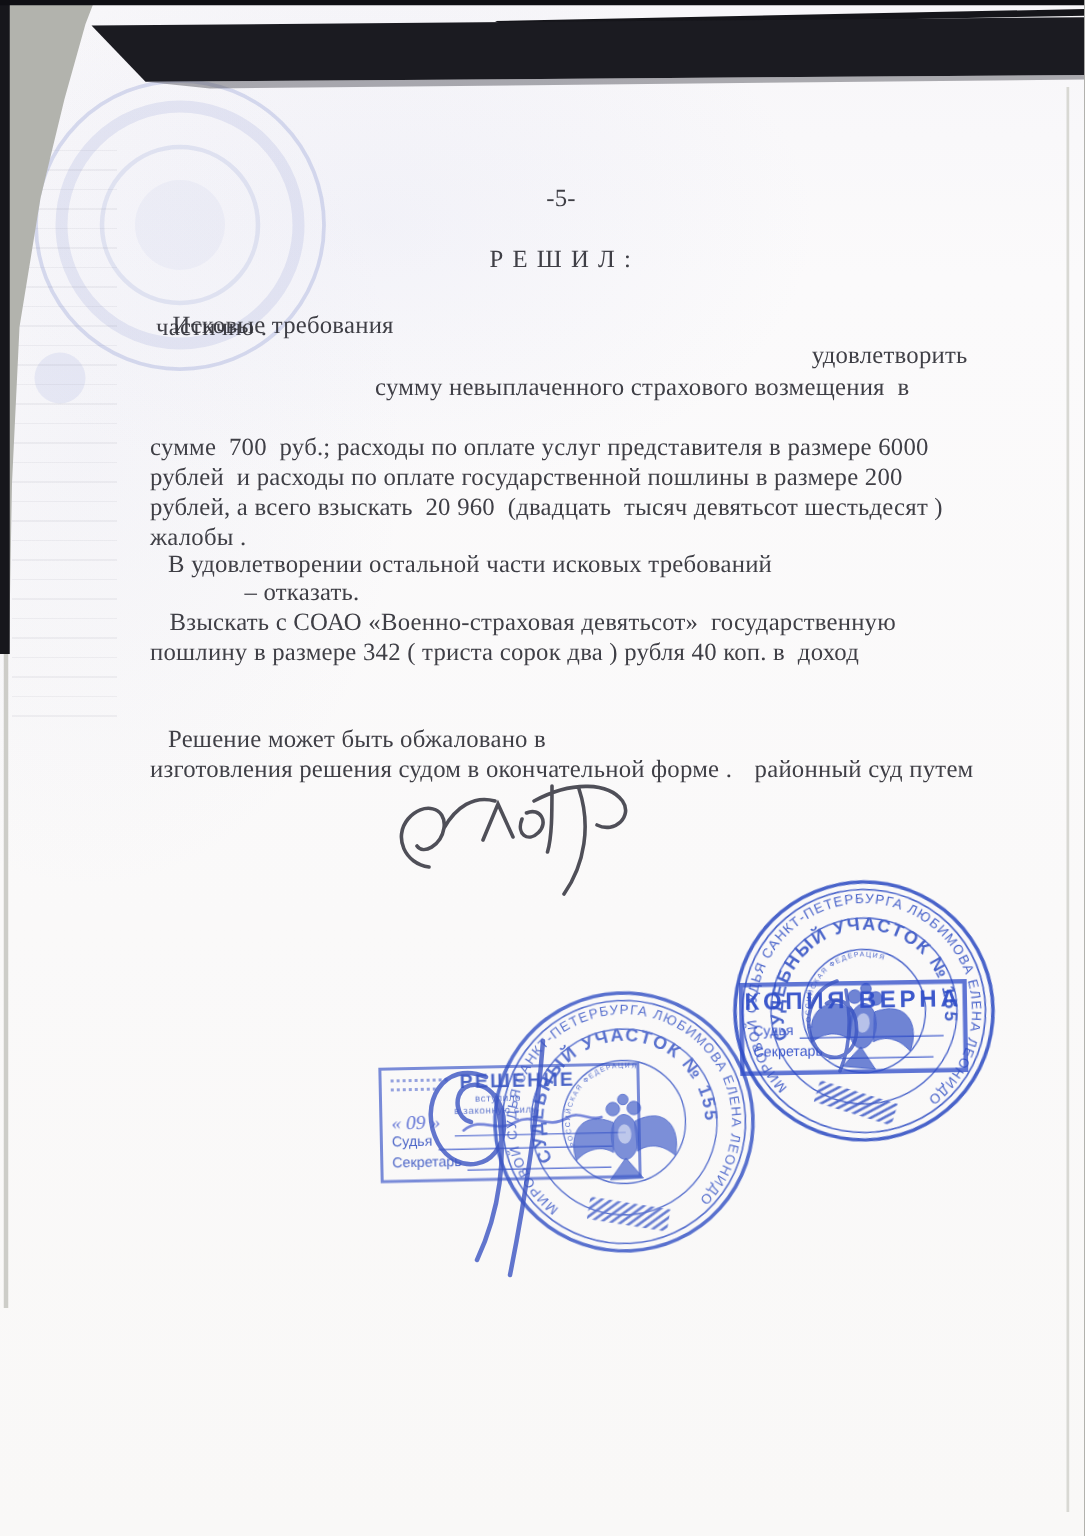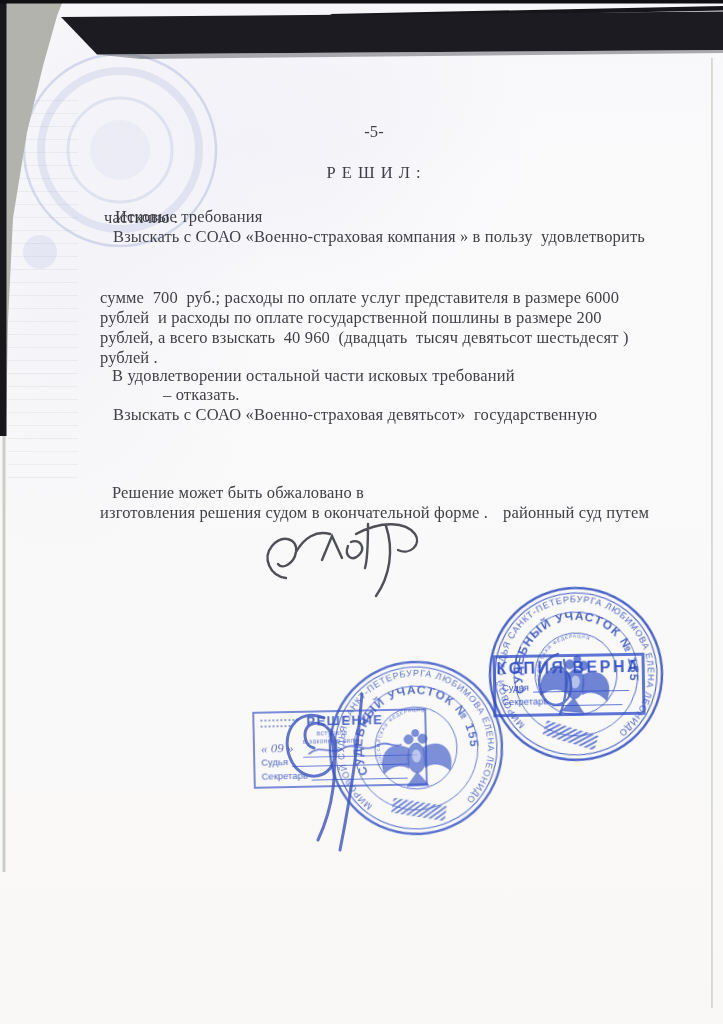--- a/index.html
+++ b/index.html
@@ -70,28 +70,29 @@
 
   <div class="zdoc abs" style="left:0;top:0;width:723px;height:1024px">
     <div class="ln ctr" style="top:122px">-5-</div>
     <div class="ln two" style="top:187px">
       <span style="left:115px">Исковые требования</span>
       <span style="right:78px">удовлетворить</span>
     </div>
 
     <div class="ln ctr" style="top:163px;letter-spacing:1px">Р Е Ш И Л :</div>
     <div class="ln" style="left:104px;top:208px">частично .</div>
-    <div class="ln" style="left:113px;top:227px">Взыскать с СОАО «Военно-страховая компания » в пользу</div>
+    <div class="ln" style="left:250px;top:248px">сумму невыплаченного страхового возмещения  в</div>
     <div class="ln" style="left:100px;top:288px">сумме  700  руб.; расходы по оплате услуг представителя в размере 6000</div>
     <div class="ln" style="left:100px;top:308px">рублей  и расходы по оплате государственной пошлины в размере 200</div>
-    <div class="ln" style="left:100px;top:328px">рублей, а всего взыскать  40 960  (двадцать  тысяч девятьсот шестьдесят )</div>
-    <div class="ln" style="left:100px;top:348px">рублей .</div>
+    <div class="ln" style="left:100px;top:328px">рублей, а всего взыскать  20 960  (двадцать  тысяч девятьсот шестьдесят )</div>
+    <div class="ln" style="left:100px;top:348px">жалобы .</div>
     <div class="ln" style="left:112px;top:366px">В удовлетворении остальной части исковых требований</div>
     <div class="ln" style="left:163px;top:385px">– отказать.</div>
     <div class="ln" style="left:113px;top:405px">Взыскать с СОАО «Военно-страховая девятьсот»  государственную</div>
+    <div class="ln" style="left:100px;top:425px">пошлину в размере 342 ( триста сорок два ) рубля 40 коп. в  доход</div>
     <div class="ln two" style="top:463px">
       <span style="left:112px">Решение может быть обжаловано в</span>
       <span style="right:74px">районный суд путем</span>
     </div>
     <div class="ln" style="left:100px;top:503px">изготовления решения судом в окончательной форме .</div>
 
   </div>
 
   <svg class="sigsvg zsig" style="left:252px;top:512px" width="200" height="95" viewBox="0 0 200 95">
     <path d="M34,66 C18,64 10,46 20,34 C30,22 46,26 44,40 C42,52 30,58 26,52 M44,40 C52,26 64,18 78,22 M70,48 L80,24 L90,46 M96,34 C92,44 100,50 107,43 C114,36 108,26 99,30 M116,12 C116,30 116,46 113,56 M104,22 C130,8 154,10 163,22 C170,32 158,44 146,38 M134,14 C142,38 138,64 124,84" stroke="#3c3c46" stroke-width="2.4" fill="none" stroke-linecap="round" opacity="0.9"></path>

